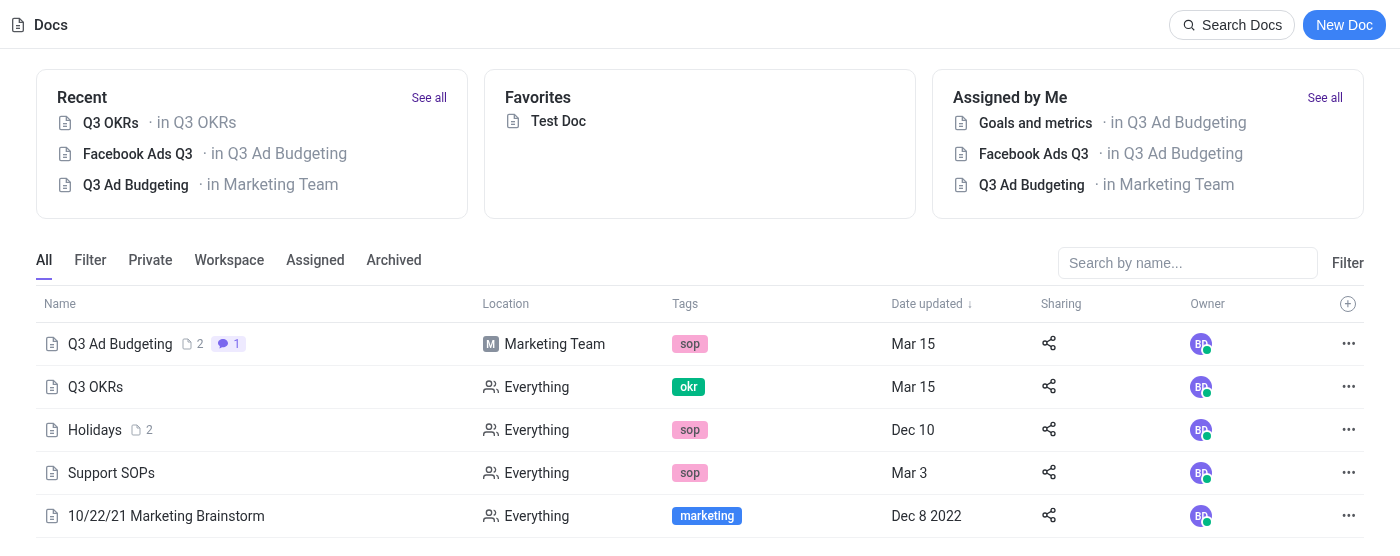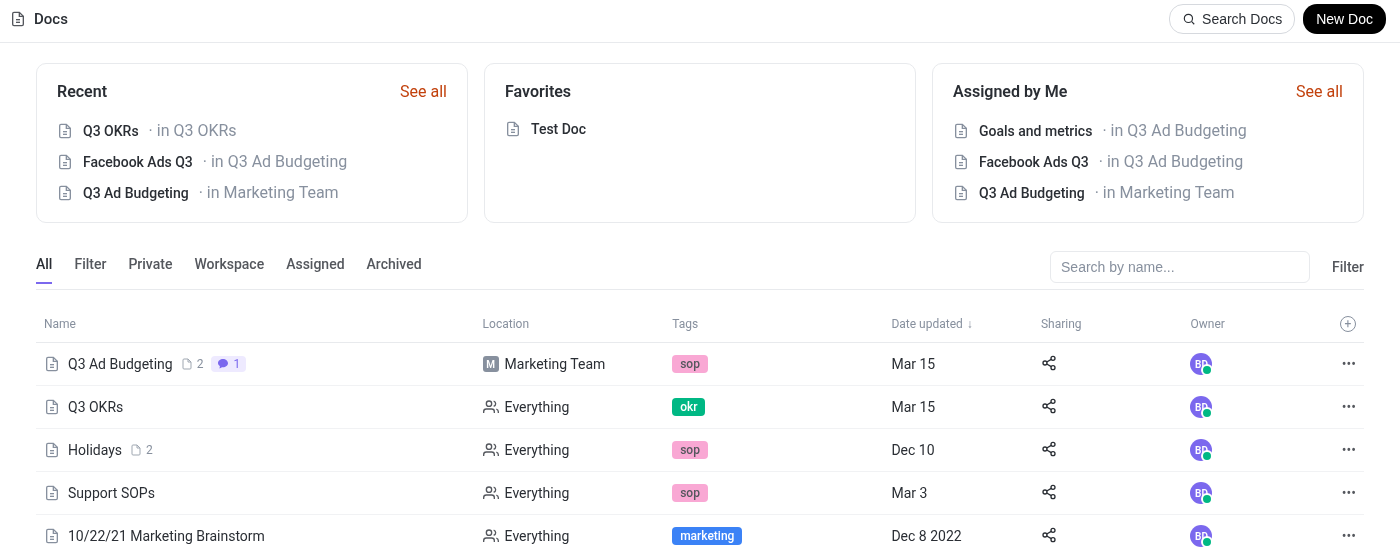--- a/index.html
+++ b/index.html
@@ -1,36 +1,36 @@
 <!DOCTYPE html>
 <html><head>
 <meta charset="utf-8">
 <style>
 *{box-sizing:border-box;margin:0;padding:0}
 body{font-family:-apple-system,BlinkMacSystemFont,"Segoe UI",Roboto,Helvetica,Arial,sans-serif;font-size:14px;color:#2a2e34;background:#fff;width:1400px}
-.topbar{display:flex;align-items:center;justify-content:space-between;padding:4px 14px 8px 10px;border-bottom:1px solid #e8eaed}
+.topbar{display:flex;align-items:center;justify-content:space-between;padding:10px 14px 8px 10px;border-bottom:1px solid #e8eaed}
 .topbar-left{display:flex;align-items:center;gap:8px;font-size:15px;font-weight:500;color:#2a2e34}
 .topbar-right{display:flex;align-items:center;gap:8px}
 .btn{display:inline-flex;align-items:center;gap:6px;padding:6px 12px;font-size:14px;font-weight:500;border-radius:14px;cursor:pointer;border:1px solid transparent;white-space:nowrap}
 .btn-secondary{background:#fff;border-color:#d6d9de;color:#2a2e34}
-.btn-primary{background:#000000;color:#fff}
+.btn-primary{background:#3b82f6;color:#fff}
 .content{padding:20px 36px 40px}
 .cards{display:flex;gap:16px;margin-bottom:28px}
 .card{flex:1;border:1px solid #e8eaed;border-radius:10px;padding:18px 20px 14px;min-height:150px}
-.card-head{display:flex;align-items:center;justify-content:space-between;margin-bottom:14px}
+.card-head{display:flex;align-items:center;justify-content:space-between;margin-bottom:0}
 .card-head h3{font-size:16px;font-weight:600}
-.see-all{font-size:16px;color:#c2410c;cursor:pointer}
+.see-all{font-size:12px;color:#4c1d95;cursor:pointer}
 .doc-item{display:flex;align-items:center;gap:10px;padding:6px 0;font-size:14px}
 .doc-item .name{font-weight:500}
 .doc-item .crumb{font-size:16px;color:#87909e}
-.tabs-row{display:flex;align-items:center;justify-content:space-between;border-bottom:1px solid #e8eaed;margin-bottom:16px}
+.tabs-row{display:flex;align-items:center;justify-content:space-between;border-bottom:1px solid #e8eaed;margin-bottom:0}
 .tabs{display:flex;gap:22px}
 .tab{padding:0 0 10px 0;font-size:14px;color:#54575d;cursor:pointer;font-weight:500}
 .tab.active{color:#2a2e34;border-bottom:2px solid #7b68ee}
-.controls{display:flex;align-items:center;gap:22px;margin-bottom:6px}
+.controls{display:flex;align-items:center;gap:14px;margin-bottom:6px}
 .search-input{width:260px;padding:7px 10px;border:1px solid #e8eaed;border-radius:6px;font-size:14px;color:#2a2e34}
 .search-input::placeholder{color:#87909e}
 .filter{font-size:14px;color:#54575d;cursor:pointer;font-weight:500}
 table{width:100%;border-collapse:collapse}
 thead th{text-align:left;font-size:12px;font-weight:400;color:#87909e;padding:10px 8px;border-bottom:1px solid #e8eaed}
 tbody td{padding:10px 8px;border-bottom:1px solid #f1f2f4;font-size:14px;vertical-align:middle}
 .col-name{width:440px}
 .col-loc{width:190px}
 .col-tags{width:220px}
 .col-date{width:150px}

